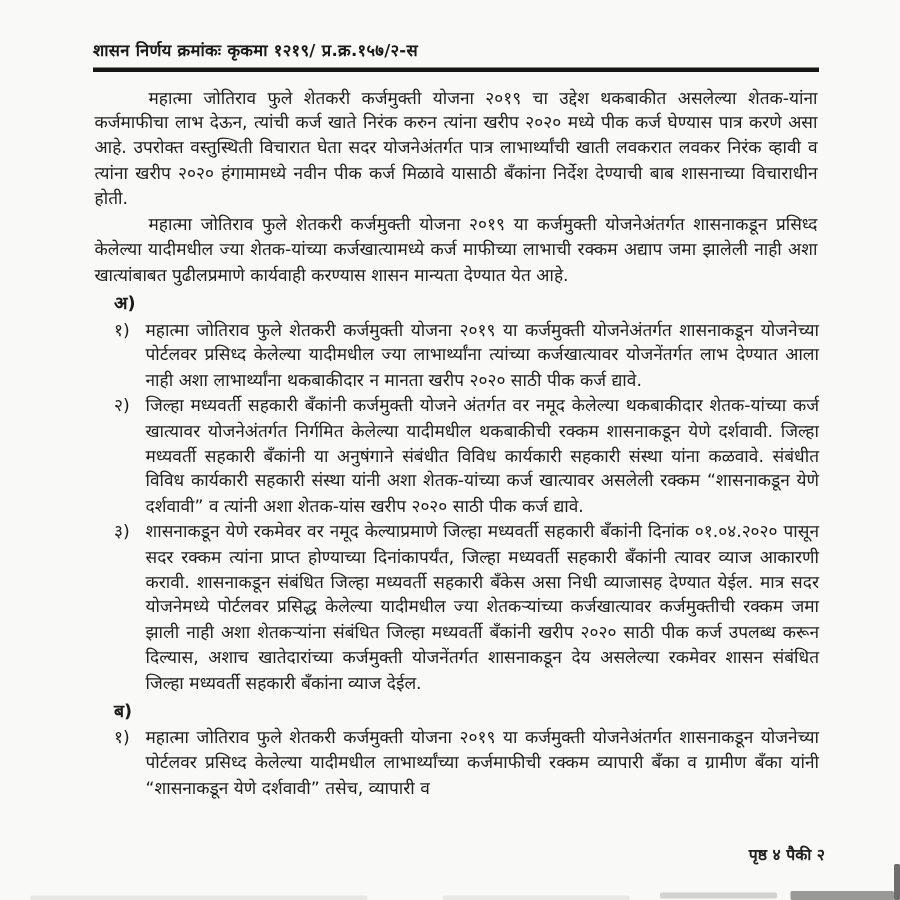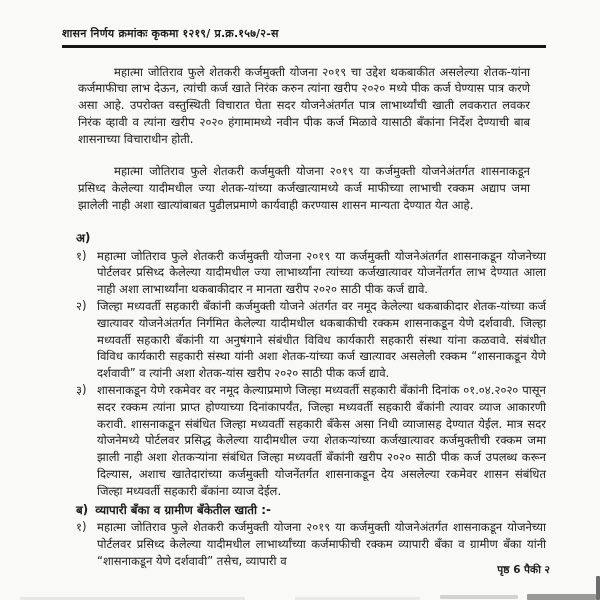--- a/index.html
+++ b/index.html
@@ -27,21 +27,21 @@
   }
   .rule {
     height: 2.5px;
     background: #161616;
     margin: 5px 0 9px 0;
   }
   .para {
     font-size: 11.5px;
     line-height: 16.8px;
     text-align: justify;
-    margin: 16px;
+    margin: 1px;
     color: #1d1d1d;
   }
   .indent { text-indent: 36px; }
   .decision-heading {
     font-weight: 700;
     font-size: 12px;
     margin: 10px 0 3px 0;
   }
   .sec-heading {
     display: flex;
@@ -117,29 +117,28 @@
     <span class="li-text">जिल्हा मध्यवर्ती सहकारी बँकांनी कर्जमुक्ती योजने अंतर्गत वर नमूद केलेल्या थकबाकीदार शेतक-यांच्या कर्ज खात्यावर योजनेअंतर्गत निर्गमित केलेल्या यादीमधील थकबाकीची रक्कम शासनाकडून येणे दर्शवावी. जिल्हा मध्यवर्ती सहकारी बँकांनी या अनुषंगाने संबंधीत विविध कार्यकारी सहकारी संस्था यांना कळवावे.  संबंधीत विविध कार्यकारी सहकारी संस्था यांनी अशा शेतक-यांच्या कर्ज खात्यावर असलेली रक्कम “शासनाकडून येणे दर्शवावी” व त्यांनी अशा  शेतक-यांस खरीप २०२० साठी पीक कर्ज द्यावे.</span>
   </div>
 
   <div class="list-item">
     <span class="li-marker">३)</span>
     <span class="li-text">शासनाकडून येणे रकमेवर वर नमूद केल्याप्रमाणे जिल्हा मध्यवर्ती सहकारी बँकांनी दिनांक ०१.०४.२०२० पासून सदर रक्कम त्यांना प्राप्त होण्याच्या दिनांकापर्यंत, जिल्हा मध्यवर्ती सहकारी बँकांनी त्यावर व्याज आकारणी करावी. शासनाकडून संबंधित जिल्हा मध्यवर्ती सहकारी बँकेस असा निधी व्याजासह देण्यात येईल. मात्र सदर योजनेमध्ये पोर्टलवर प्रसिद्ध केलेल्या यादीमधील ज्या शेतकऱ्यांच्या कर्जखात्यावर कर्जमुक्तीची रक्कम जमा झाली नाही अशा शेतकऱ्यांना संबंधित जिल्हा मध्यवर्ती बँकांनी खरीप २०२० साठी पीक कर्ज उपलब्ध करून दिल्यास, अशाच खातेदारांच्या कर्जमुक्ती योजनेंतर्गत शासनाकडून देय असलेल्या रकमेवर शासन संबंधित जिल्हा मध्यवर्ती सहकारी बँकांना व्याज देईल.</span>
   </div>
 
   <div class="sec-heading">
     <span class="marker">ब)</span>
-    <span>व्यापारी बँका व ग्रामीण  बँकेतील खाती :-</span>
   </div>
 
   <div class="list-item">
     <span class="li-marker">१)</span>
     <span class="li-text">महात्मा जोतिराव फुले शेतकरी कर्जमुक्ती योजना २०१९ या कर्जमुक्ती योजनेअंतर्गत शासनाकडून योजनेच्या पोर्टलवर प्रसिध्द केलेल्या यादीमधील लाभार्थ्यांच्या कर्जमाफीची रक्कम व्यापारी बँका व ग्रामीण बँका यांनी “शासनाकडून येणे दर्शवावी” तसेच, व्यापारी व</span>
   </div>
 
-  <div class="page-footer">पृष्ठ 6 पैकी २</div>
+  <div class="page-footer">पृष्ठ ४ पैकी २</div>
 
   <div class="scan-artifact a1"></div>
   <div class="scan-artifact a2"></div>
   <div class="scan-artifact a3"></div>
   <div class="scan-artifact a4"></div>
   <div class="scan-artifact a5"></div>
 
 </div>
 
 </body></html>

